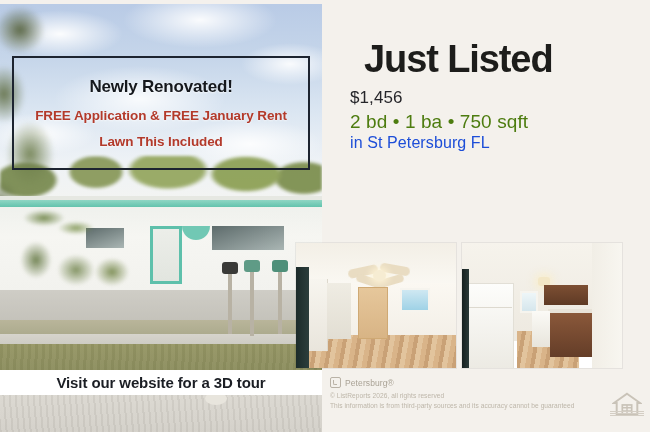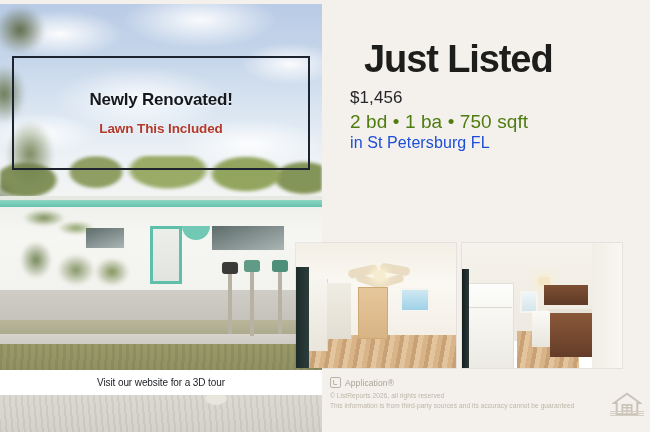--- a/index.html
+++ b/index.html
@@ -137,21 +137,21 @@
   .promo-line{
     font-size:13.5px;font-weight:bold;color:#b33a2b;letter-spacing:-.1px;
     text-shadow:0 1px 2px rgba(255,255,255,.7);
   }
 
   
   .caption-band{
     position:absolute;left:0;top:366px;width:322px;height:25px;
     background:#ffffff;display:flex;align-items:center;justify-content:center;
   }
-  .caption-text{font-size:10px;font-weight:normal;color:#1b1e24;letter-spacing:-.1px;}
+  .caption-text{font-size:15px;font-weight:bold;color:#1b1e24;letter-spacing:-.1px;}
 
   
   .info-panel{
     position:absolute;left:322px;top:0;width:328px;height:432px;
     background:#f4f1ec;
   }
   .headline{
     position:absolute;left:42px;top:40px;
     font-size:38px;font-weight:bold;color:#1d1d1b;letter-spacing:-1.1px;line-height:1;
   }
@@ -264,20 +264,21 @@
     <div class="post" style="left:228px;top:268px;height:62px;"></div>
     <div class="mailbox" style="left:222px;top:258px;background:#3a3a38;"></div>
     <div class="post" style="left:250px;top:268px;height:64px;"></div>
     <div class="mailbox" style="left:244px;top:256px;background:#5f9b86;"></div>
     <div class="post" style="left:278px;top:268px;height:62px;"></div>
     <div class="mailbox" style="left:272px;top:256px;background:#4e8f79;"></div>
     <div class="rock"></div>
 
     <div class="promo-box">
       <div class="promo-title">Newly Renovated!</div>
+      <div class="promo-line">FREE Application &amp; FREE January Rent</div>
       <div class="promo-line">Lawn This Included</div>
     </div>
 
     <div class="caption-band">
       <span class="caption-text">Visit our website for a 3D tour</span>
     </div>
   </div>
 
   <div class="info-panel">
     <div class="headline">Just Listed</div>
@@ -315,21 +316,21 @@
       <div class="tb-fridge"></div>
       <div class="tb-fridge-line"></div>
       <div class="tb-wallright"></div>
       <div class="tb-doorleft"></div>
     </div>
   </div>
 
   <div class="footer">
     <div class="brand">
       <span class="brand-mark"></span>
-      <span class="brand-name">Application®</span>
+      <span class="brand-name">Petersburg®</span>
     </div>
     <div class="legal">© ListReports 2026, all rights reserved</div>
     <div class="legal">This information is from third-party sources and its accuracy cannot be guaranteed</div>
   </div>
 
   <div class="eho">
     <svg viewBox="0 0 32 28" width="30" height="28" aria-hidden="true">
       <path d="M16 3 L30 13 L27 13 L27 25 L5 25 L5 13 L2 13 Z" fill="none" stroke="currentColor" stroke-width="2.1"></path>
       <rect x="11" y="15" width="10" height="10" fill="none" stroke="currentColor" stroke-width="1.8"></rect>
       <path d="M11 18 H21 M11 21.5 H21 M16 15 V25" stroke="currentColor" stroke-width="1.5"></path>

